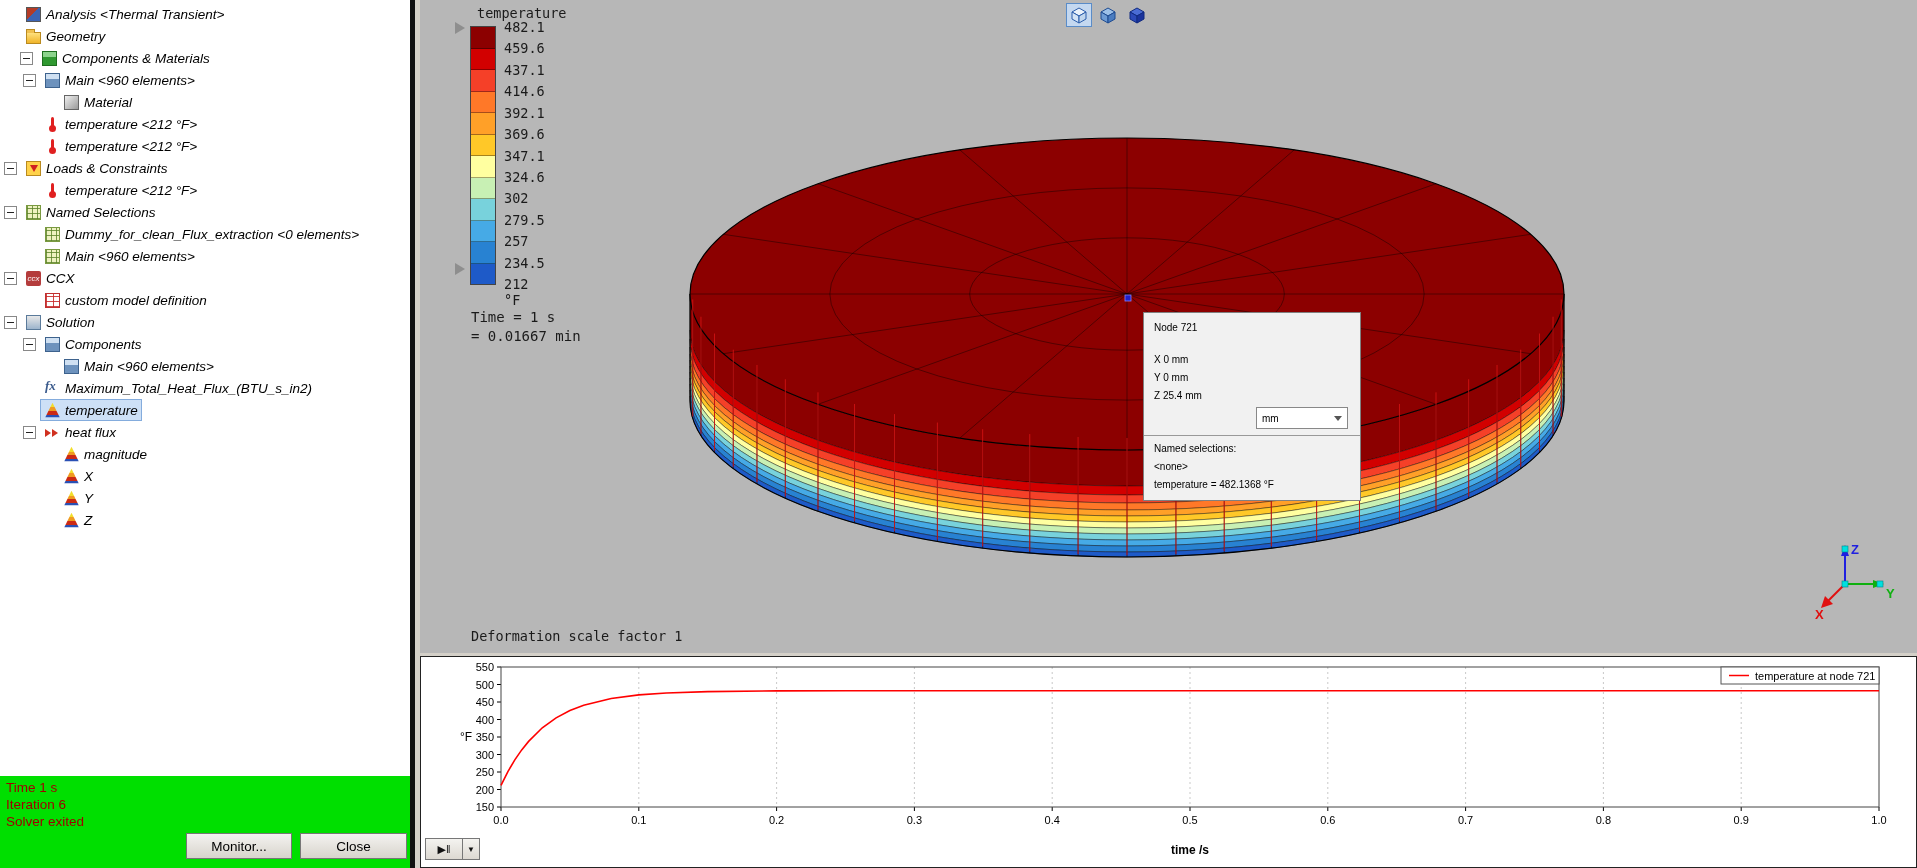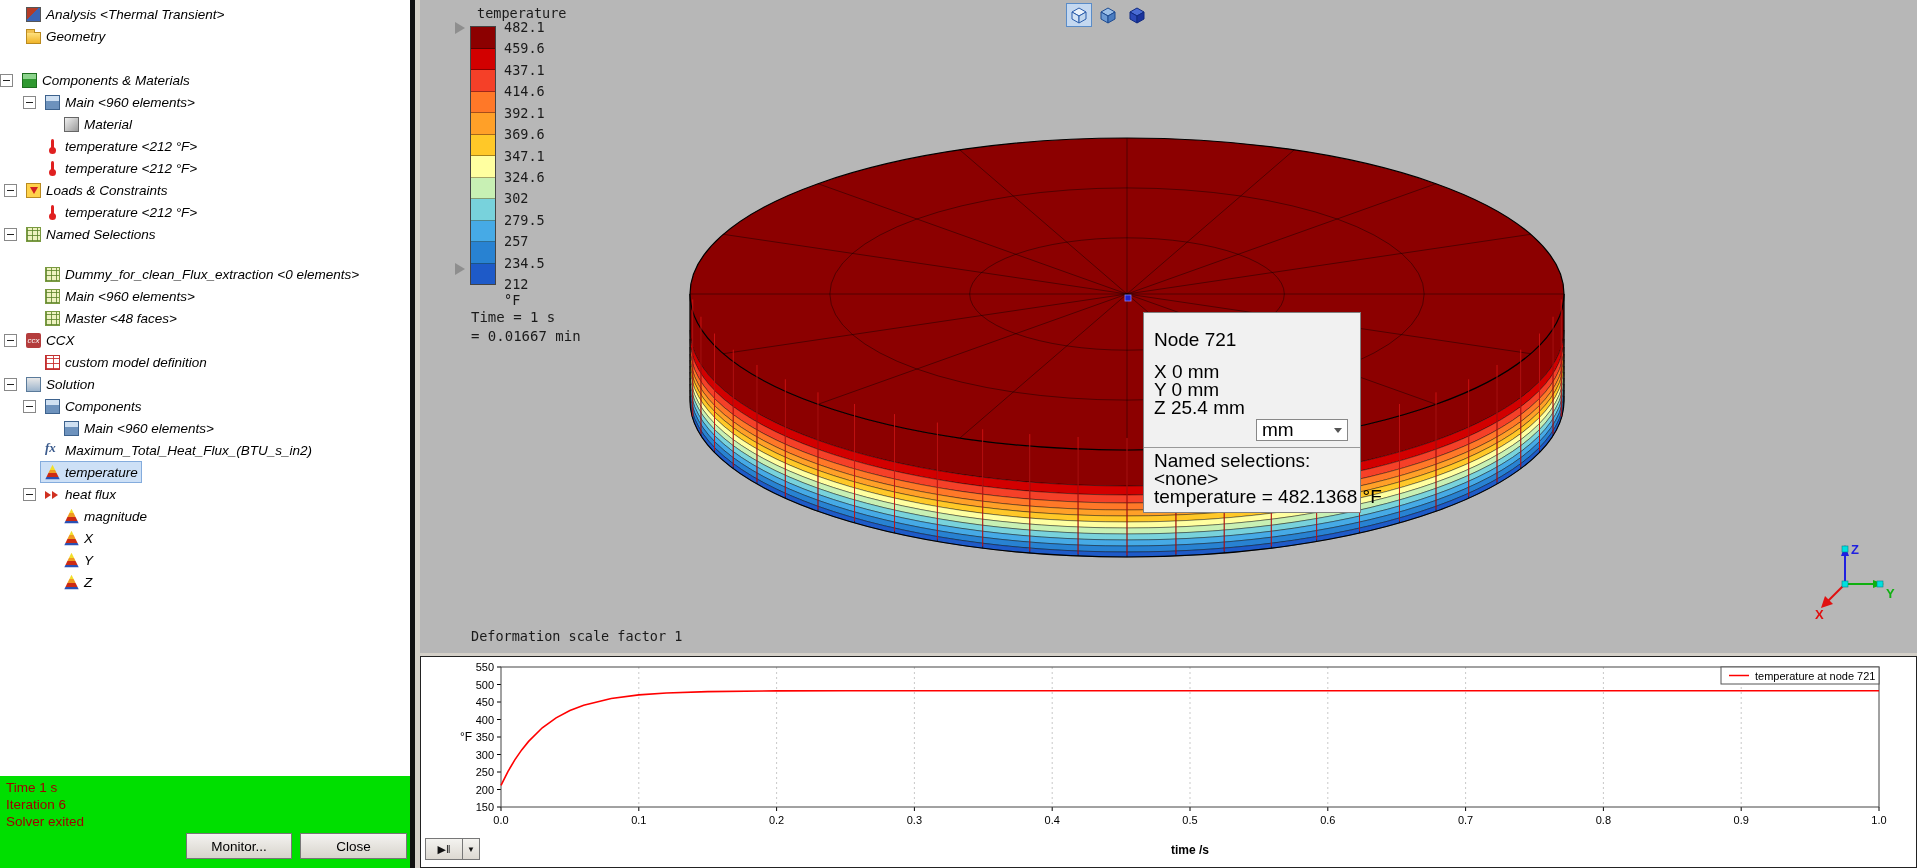--- a/index.html
+++ b/index.html
@@ -74,21 +74,21 @@
   #time-info{position:absolute;left:51px;top:308px;color:#1a1a1a;font-family:"DejaVu Sans Mono",monospace;font-size:14px;line-height:19px;}
   #deform-note{position:absolute;left:51px;top:628px;color:#1a1a1a;font-family:"DejaVu Sans Mono",monospace;font-size:13.5px;}
 
   
   #view-toolbar{position:absolute;left:646px;top:3px;display:flex;gap:3px;}
   .vbtn{width:26px;height:24px;display:flex;align-items:center;justify-content:center;background:transparent;border:1px solid transparent;padding:0;}
   .vbtn.sel{background:#c4d8f0;border-color:#5a8cc8;}
 
   
   #probe{position:absolute;left:723px;top:312px;width:218px;background:#f1f1f1;border:1px solid #808080;
-         box-sizing:border-box;padding:18px 10px 6px 10px;font-size:19px;color:#000;}
+         box-sizing:border-box;padding:6px 10px 6px 10px;font-size:10px;color:#000;}
   .p-line{height:18px;line-height:18px;white-space:nowrap;}
   .p-gap{height:14px;}
   #probe-dd{margin:2px 2px 0 auto;width:92px;height:22px;background:#fff;border:1px solid #888;display:flex;align-items:center;
             justify-content:space-between;padding:0 5px;box-sizing:border-box;}
   .dd-arrow{width:0;height:0;border-left:4px solid transparent;border-right:4px solid transparent;border-top:5px solid #555;}
   .p-sep{height:1px;background:#999;margin:6px -10px 4px -10px;}
 
   
   #triad{position:absolute;left:1395px;top:540px;}
 
@@ -116,21 +116,21 @@
             <span>Analysis &lt;Thermal Transient&gt;</span>
           </span>
         </div>
         <div class="trow" style="padding-left: 4px;">
           <span class="exp-spacer"></span>
           <span class="lab-wrap">
             <span class="icon i-folder"></span>
             <span>Geometry</span>
           </span>
         </div>
-        <div class="trow" style="padding-left: 0; margin-top: 22px;">
+        <div class="trow" style="padding-left: 20px;">
           <span class="exp"></span>
           <span class="lab-wrap">
             <span class="icon i-components"></span>
             <span>Components &amp; Materials</span>
           </span>
         </div>
         <div class="trow" style="padding-left: 23px;">
           <span class="exp"></span>
           <span class="lab-wrap">
             <span class="icon i-part"></span>
@@ -172,39 +172,32 @@
             <span>temperature &lt;212 °F&gt;</span>
           </span>
         </div>
         <div class="trow" style="padding-left: 4px;">
           <span class="exp"></span>
           <span class="lab-wrap">
             <span class="icon i-selset"></span>
             <span>Named Selections</span>
           </span>
         </div>
-        <div class="trow" style="padding-left: 23px; margin-top: 18px;">
+        <div class="trow" style="padding-left: 23px;">
           <span class="exp-spacer"></span>
           <span class="lab-wrap">
             <span class="icon i-selset"></span>
             <span>Dummy_for_clean_Flux_extraction &lt;0 elements&gt;</span>
           </span>
         </div>
         <div class="trow" style="padding-left: 23px;">
           <span class="exp-spacer"></span>
           <span class="lab-wrap">
             <span class="icon i-selset"></span>
             <span>Main &lt;960 elements&gt;</span>
-          </span>
-        </div>
-        <div class="trow" style="padding-left: 23px;">
-          <span class="exp-spacer"></span>
-          <span class="lab-wrap">
-            <span class="icon i-selset"></span>
-            <span>Master &lt;48 faces&gt;</span>
           </span>
         </div>
         <div class="trow" style="padding-left: 4px;">
           <span class="exp"></span>
           <span class="lab-wrap">
             <span class="icon i-ccx"></span>
             <span>CCX</span>
           </span>
         </div>
         <div class="trow" style="padding-left: 23px;">

